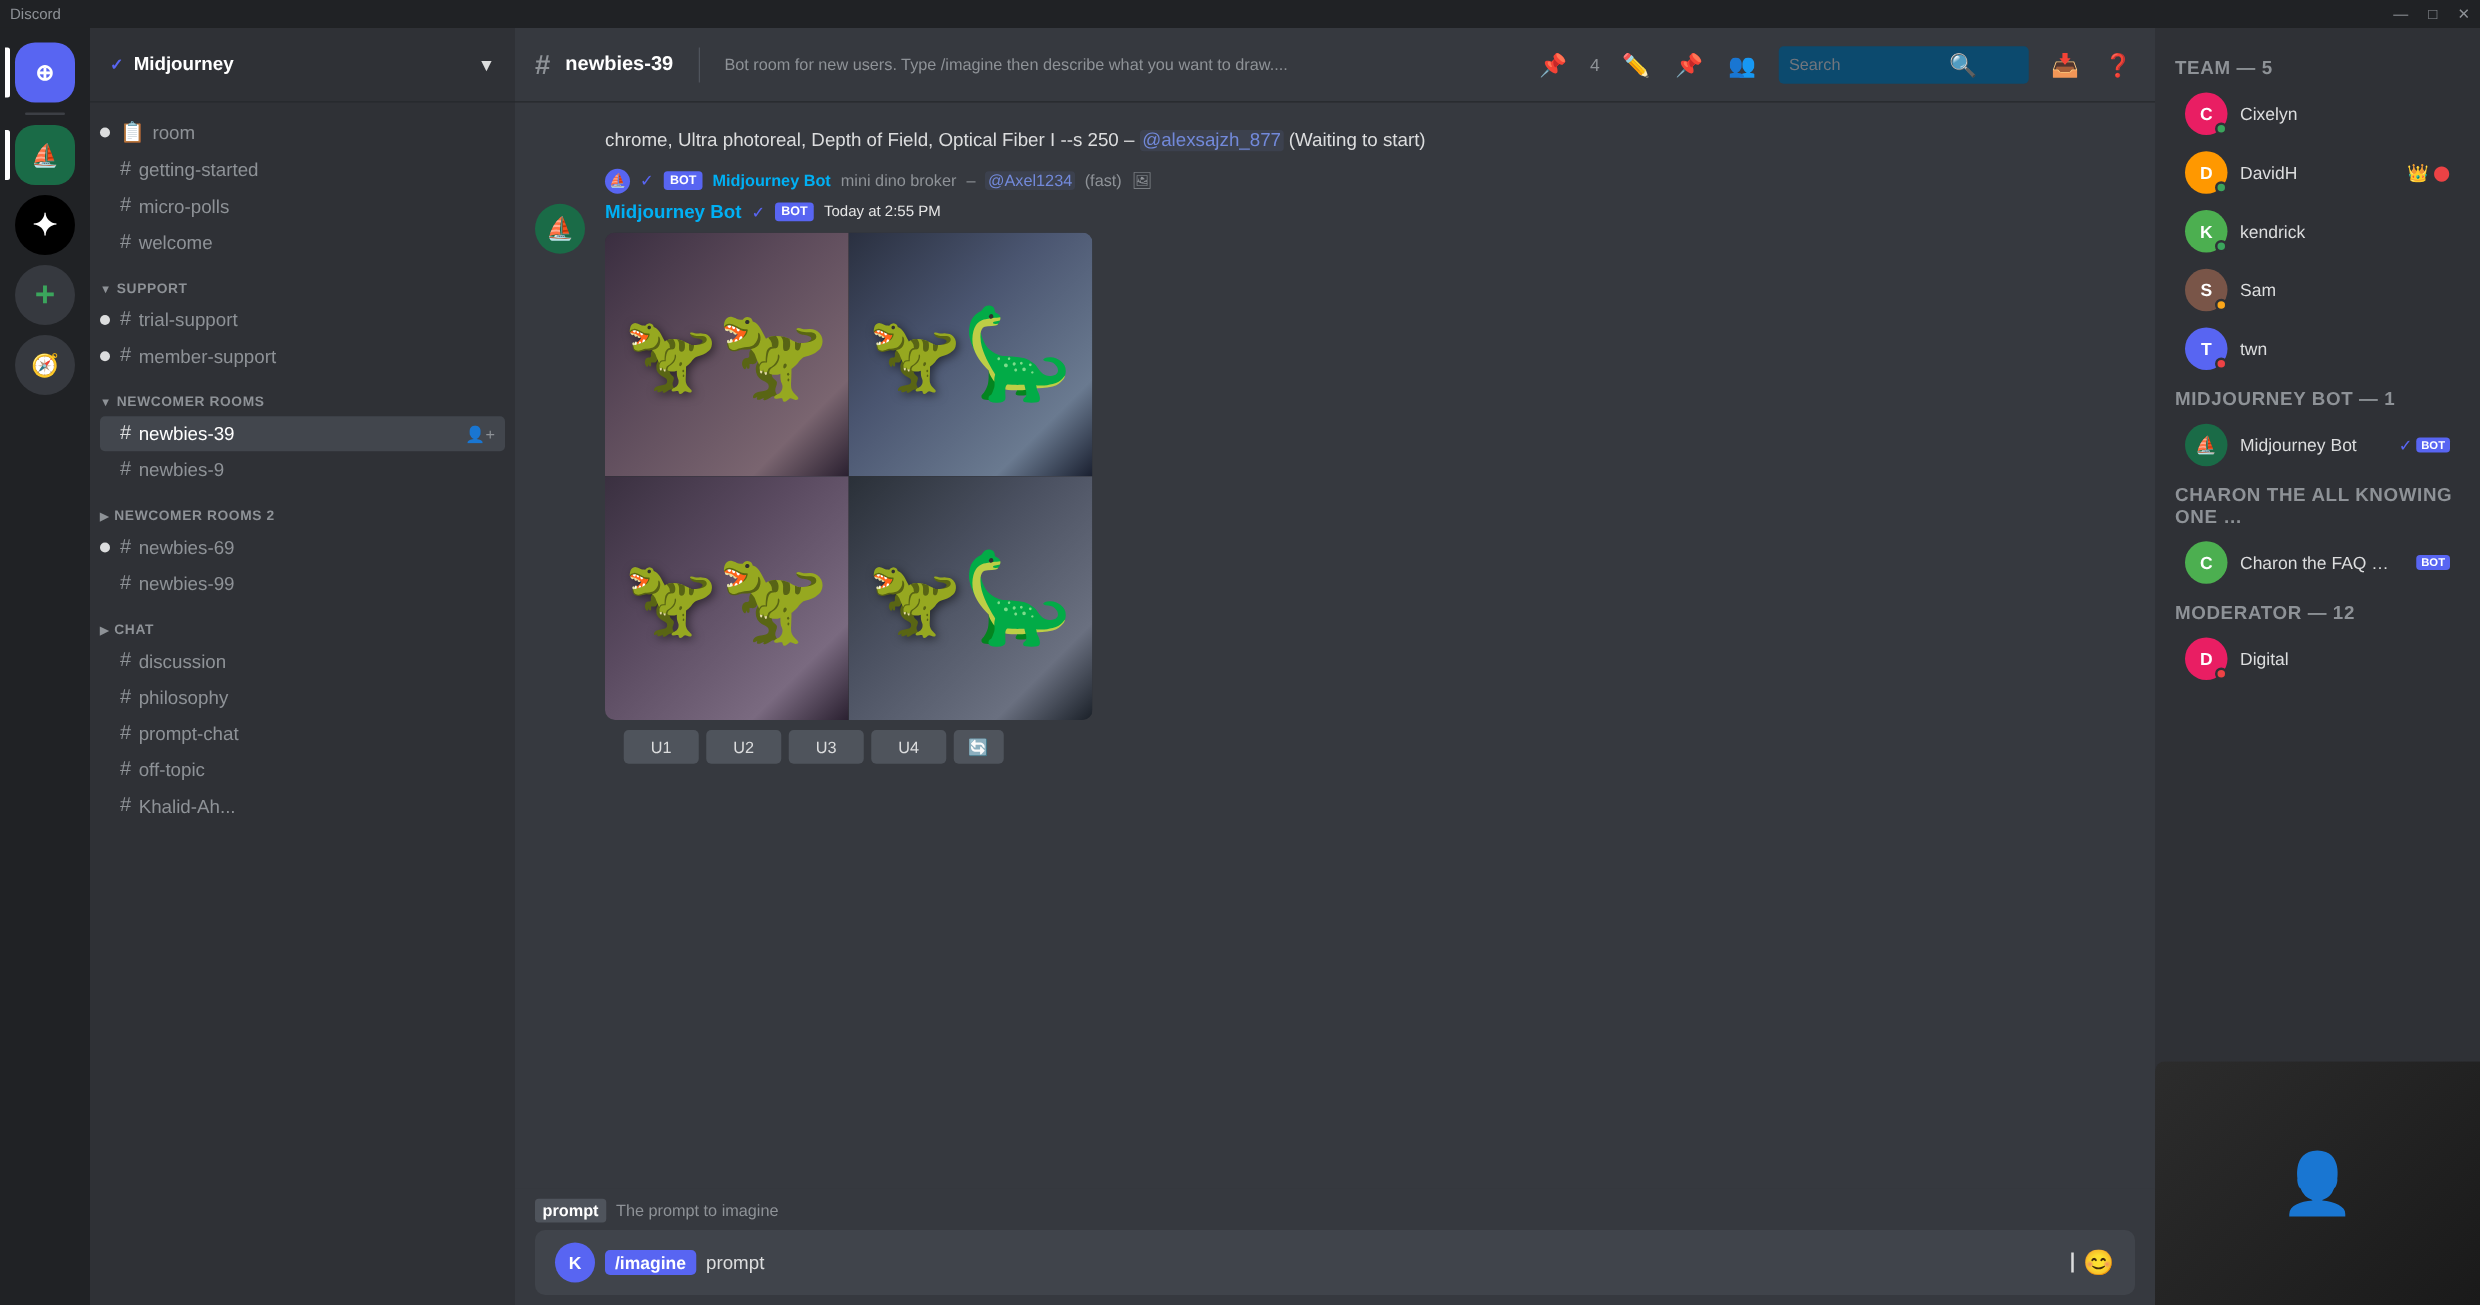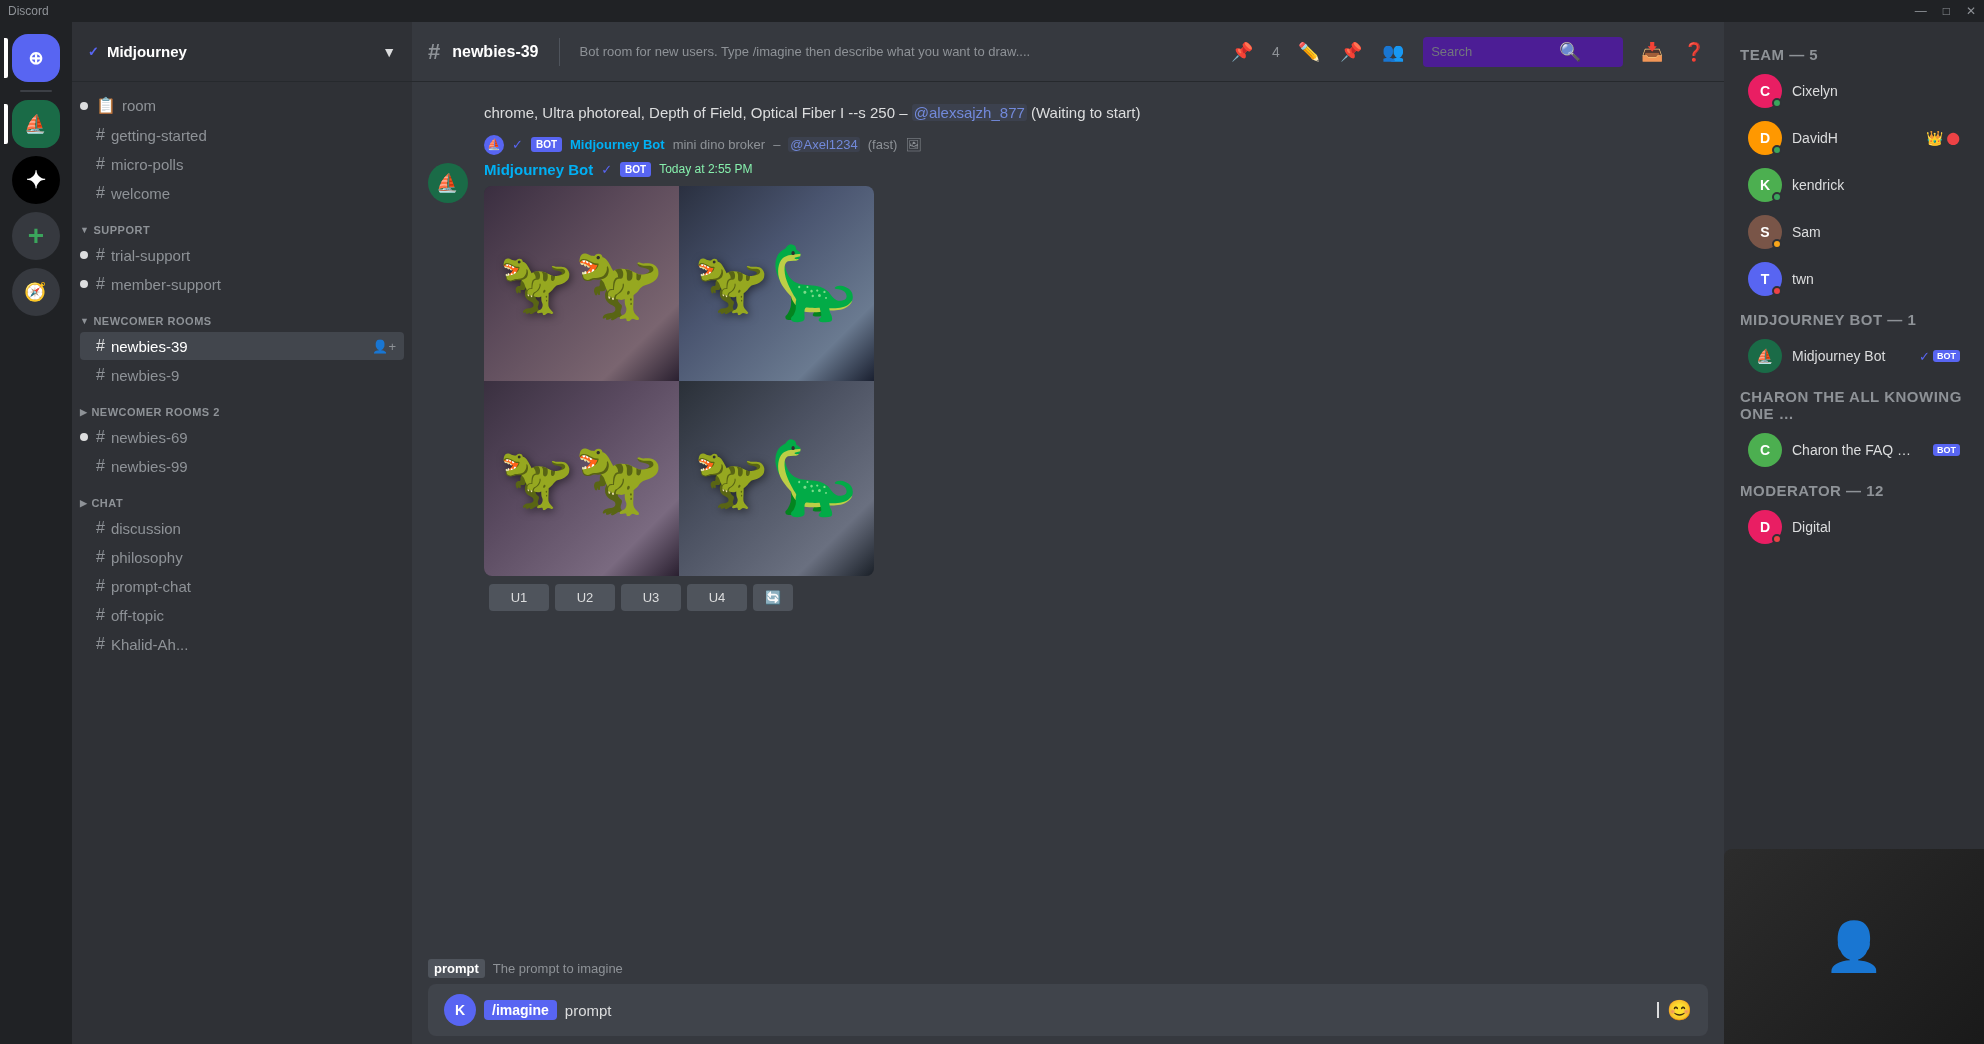--- a/index.html
+++ b/index.html
@@ -163,21 +163,21 @@
     }
 
     .header-icon {
       cursor: pointer;
       padding: 2px;
     }
 
     .search-box {
       display: flex;
       align-items: center;
-      background: #4c1d95;
+      background: #0c4a6e;
       border-radius: 4px;
       padding: 4px 8px;
       gap: 8px;
       width: 200px;
     }
 
     .search-box input {
       background: transparent;
       border: none;
       outline: none;
@@ -240,21 +240,21 @@
       background: #5865f2;
       color: #fff;
       font-size: 10px;
       font-weight: 700;
       padding: 2px 5px;
       border-radius: 3px;
       text-transform: uppercase;
     }
 
     .message-time {
-      color: #86efac;
+      color: #e5e5e5;
       font-size: 12px;
     }
 
     .message-text {
       color: #dcddde;
       font-size: 15px;
       line-height: 1.5;
     }
 
     .mention {
@@ -332,21 +332,21 @@
     .dino-1 { background: linear-gradient(135deg, #3a2e40 0%, #5c4a5a 40%, #7a6570 80%, #2a2030 100%); }
     .dino-2 { background: linear-gradient(135deg, #2a3040 0%, #4a5570 40%, #6a7a90 80%, #1a2030 100%); }
     .dino-3 { background: linear-gradient(135deg, #3a3040 0%, #5a4a60 40%, #7a6a80 80%, #2a2030 100%); }
     .dino-4 { background: linear-gradient(135deg, #2a3038 0%, #4a5060 40%, #6a7080 80%, #1a2028 100%); }
 
     
     .action-buttons {
       display: flex;
       flex-wrap: wrap;
       gap: 6px;
-      margin: 4px 5px;
+      margin: 4px 15px;
       align-items: center;
     }
 
     .action-btn {
       background: #4f545c;
       color: #dcddde;
       border: none;
       padding: 6px 16px;
       border-radius: 4px;
       font-size: 13px;

